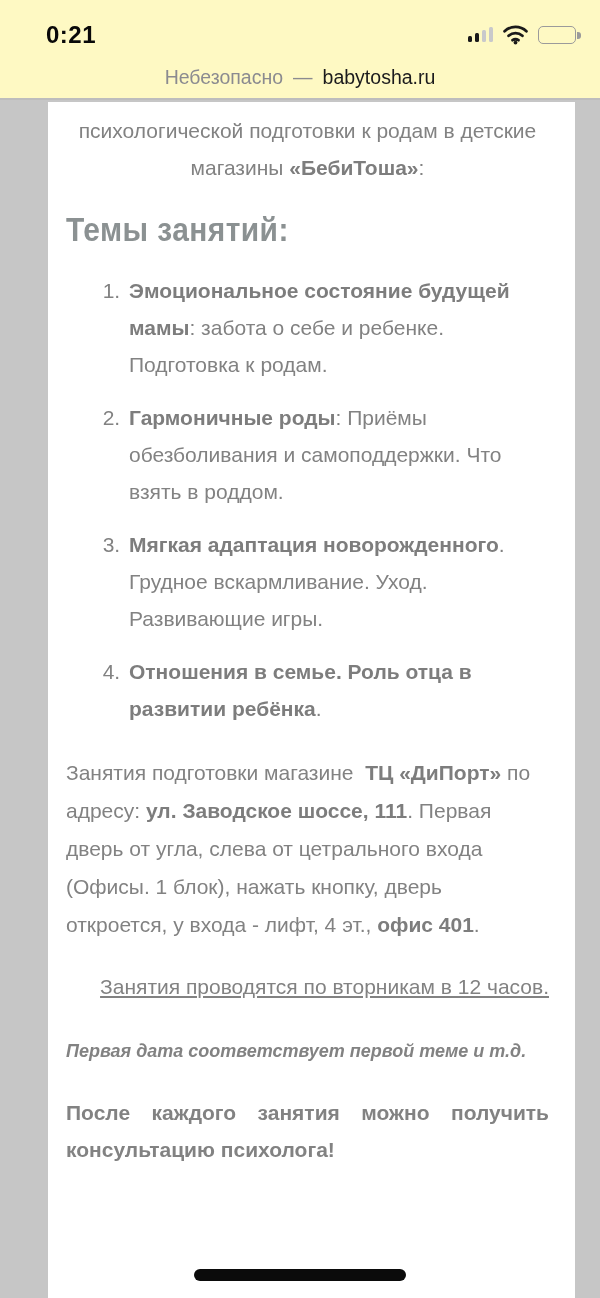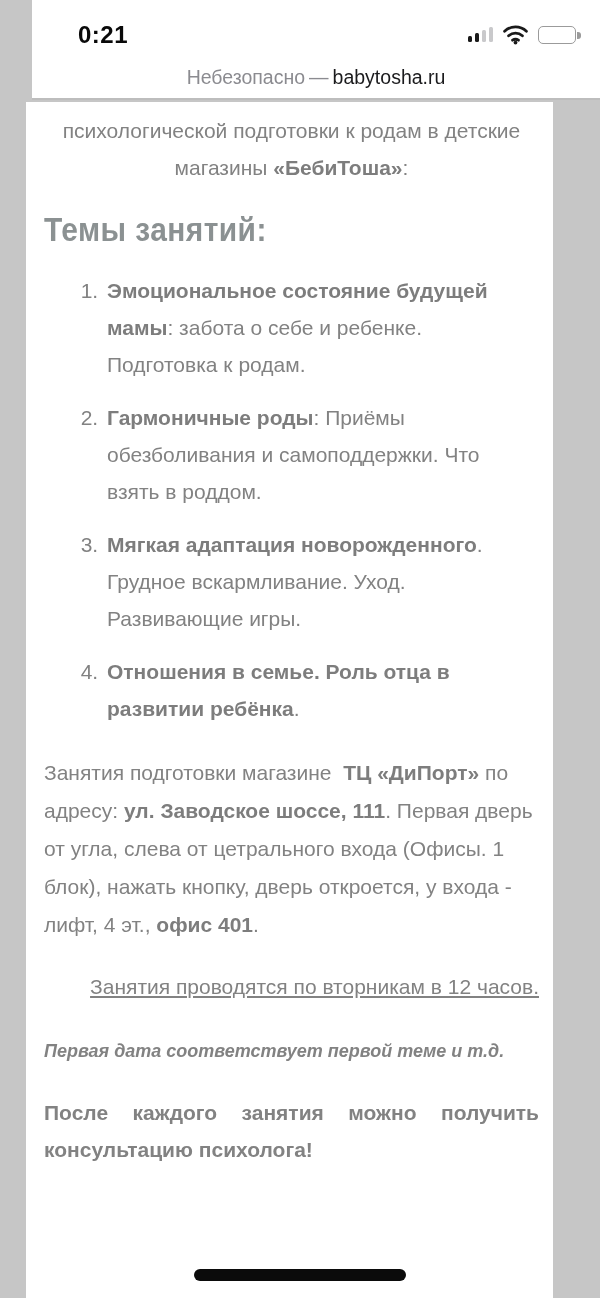--- a/index.html
+++ b/index.html
@@ -4,46 +4,46 @@
 <style>
   * { margin:0; padding:0; box-sizing:border-box; }
   html,body { background:#ffffff; }
   .screen {
     position:relative; width:600px; height:1298px; overflow:hidden;
     background:#c6c6c6; font-family:"Liberation Sans", sans-serif;
   }
   
   .chrome {
     position:absolute; top:0; left:0; right:0; height:100px;
-    background:#ffffff; border-bottom:2px solid #bdbdbd; z-index:10;margin-left:32px;
+    background:#fef9c3; border-bottom:2px solid #bdbdbd; z-index:10;
   }
   .status-bar {
     height:56px; display:flex; align-items:center; justify-content:space-between;
     padding:14px 24px 0 46px;
   }
   .time { font-size:24px; font-weight:bold; color:#090909; letter-spacing:.5px; }
   .status-icons { display:flex; align-items:center; gap:9px; }
   .signal { display:flex; align-items:flex-end; gap:2.5px; height:16px; padding-bottom:1px; }
   .signal i { display:block; width:4.5px; border-radius:1.5px; background:#1a1a1a; }
   .signal i:nth-child(1){height:6px;} .signal i:nth-child(2){height:9px;}
   .signal i:nth-child(3){height:12px;background:#c9c9cb;} .signal i:nth-child(4){height:15px;background:#c9c9cb;}
   .wifi { display:block; }
   .battery { position:relative; width:38px; height:18px; border:1.6px solid #9b9b9b; border-radius:5px; padding:1.6px; }
   .battery-fill { height:100%; border-radius:2px; }
   .battery-cap { position:absolute; right:-5.5px; top:4.5px; width:3.5px; height:7px; background:#9b9b9b; border-radius:0 3px 3px 0; }
   .url-bar {
     height:42px; display:flex; align-items:center; justify-content:center;
-    font-size:19.5px; gap:4px;
+    font-size:19.5px; gap:10px;
   }
   .url-secure { color:#8b8b90; } .url-domain { color:#1b1b1d; }
   
   .page { position:absolute; top:102px; left:0; right:0; bottom:0; background:#c6c6c6; }
   .card {
-    position:absolute; top:0; bottom:0; left:26px; width:527px;
-    background:#ffffff; padding:6px 14px 0 18px;
+    position:absolute; top:0; bottom:0; left:48px; width:527px;
+    background:#ffffff; padding:6px 26px 0 18px;
     color:#828282; font-size:21px; overflow:hidden;
   }
   .card b { color:#7d7d7d; }
   .intro { text-align:center; line-height:37px; margin-top:4px; }
   .h2 {
     margin-top:24px; font-size:34px; font-weight:bold; color:#8b9192;
     transform:scaleX(.88); transform-origin:left center; letter-spacing:.5px; white-space:nowrap;
   }
   ol.topics { margin-top:23px; padding-left:44px; line-height:37px; }
   ol.topics li { white-space:pre-wrap; padding-left:3px; margin:16px; }

